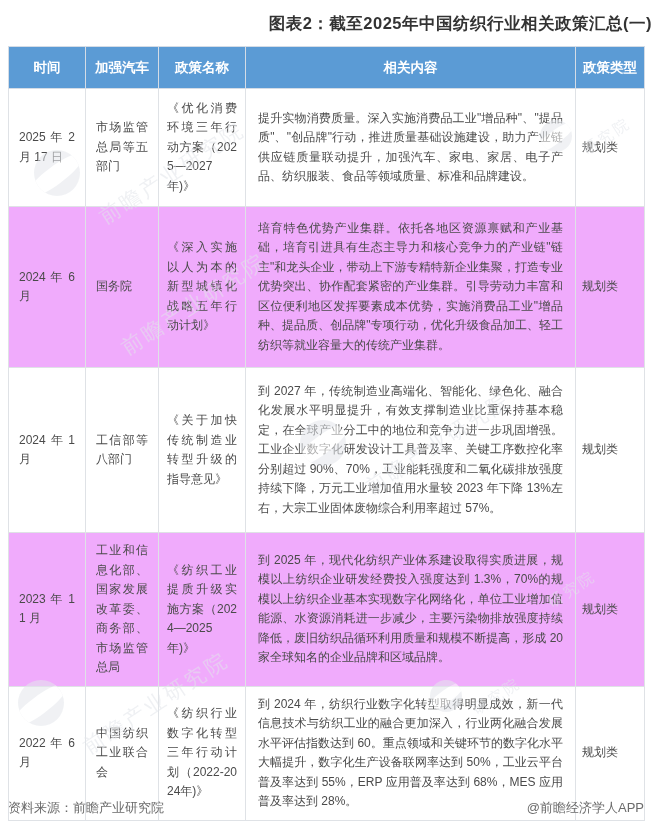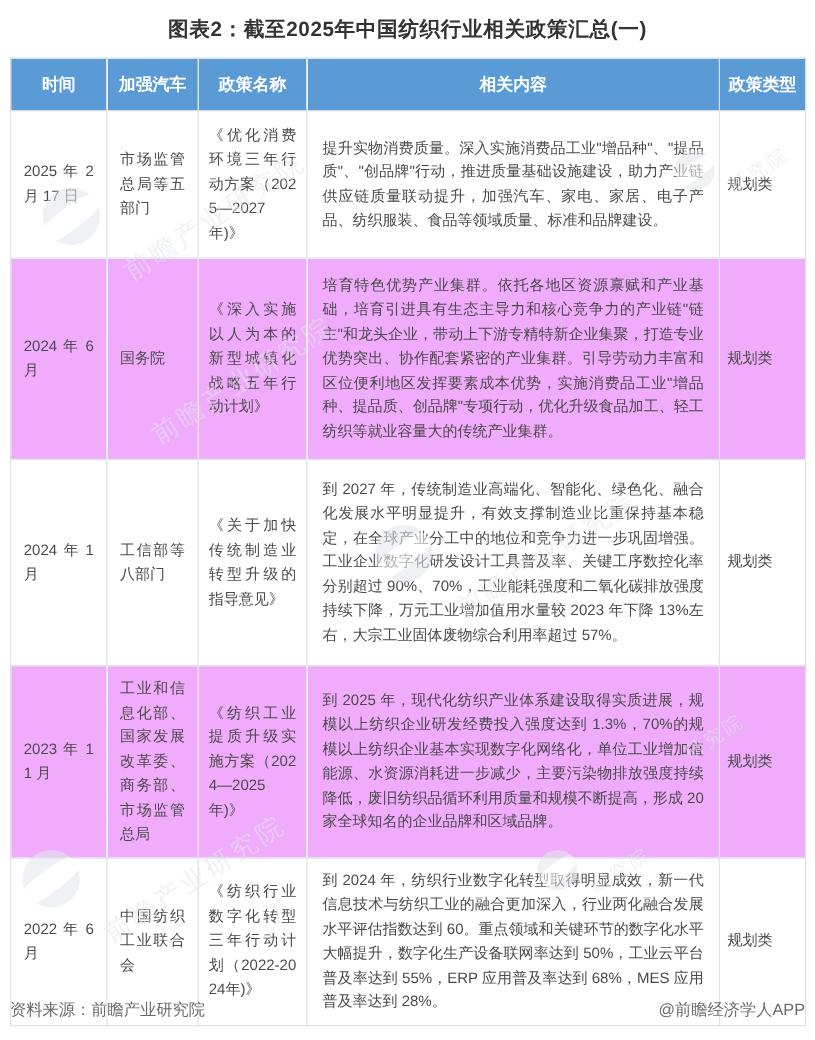--- a/index.html
+++ b/index.html
@@ -4,21 +4,21 @@
 <style>
   html, body { margin: 0; padding: 0; background: #ffffff; }
   body {
     width: 652px; height: 832px; position: relative; overflow: hidden;
     font-family: "Liberation Sans", "DejaVu Sans", sans-serif;
     -webkit-font-smoothing: antialiased;
   }
   .page { position: relative; width: 652px; height: 832px; }
 
   .title {
-    margin: 0; padding-top: 13px; text-align: center;
+    margin: 0; padding-top: 13px; text-align: right;
     font-size: 16.5px; font-weight: bold; color: #333333;
     letter-spacing: 0.5px;
   }
 
   .table-wrap { position: absolute; left: 8px; top: 46px; width: 636px; }
 
   table.policy-table {
     border-collapse: collapse; table-layout: fixed; width: 636px;
     background: #ffffff;
   }

